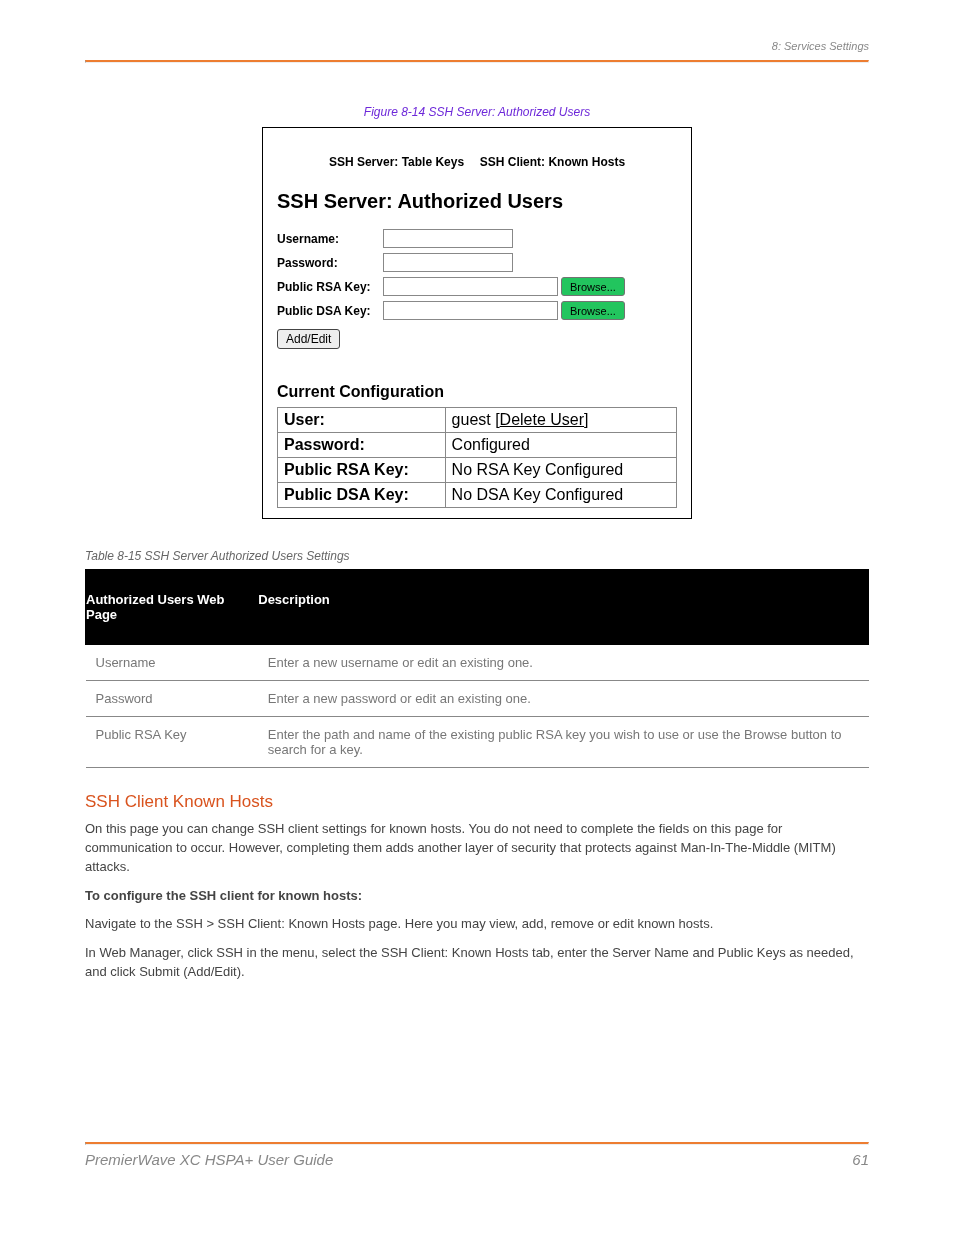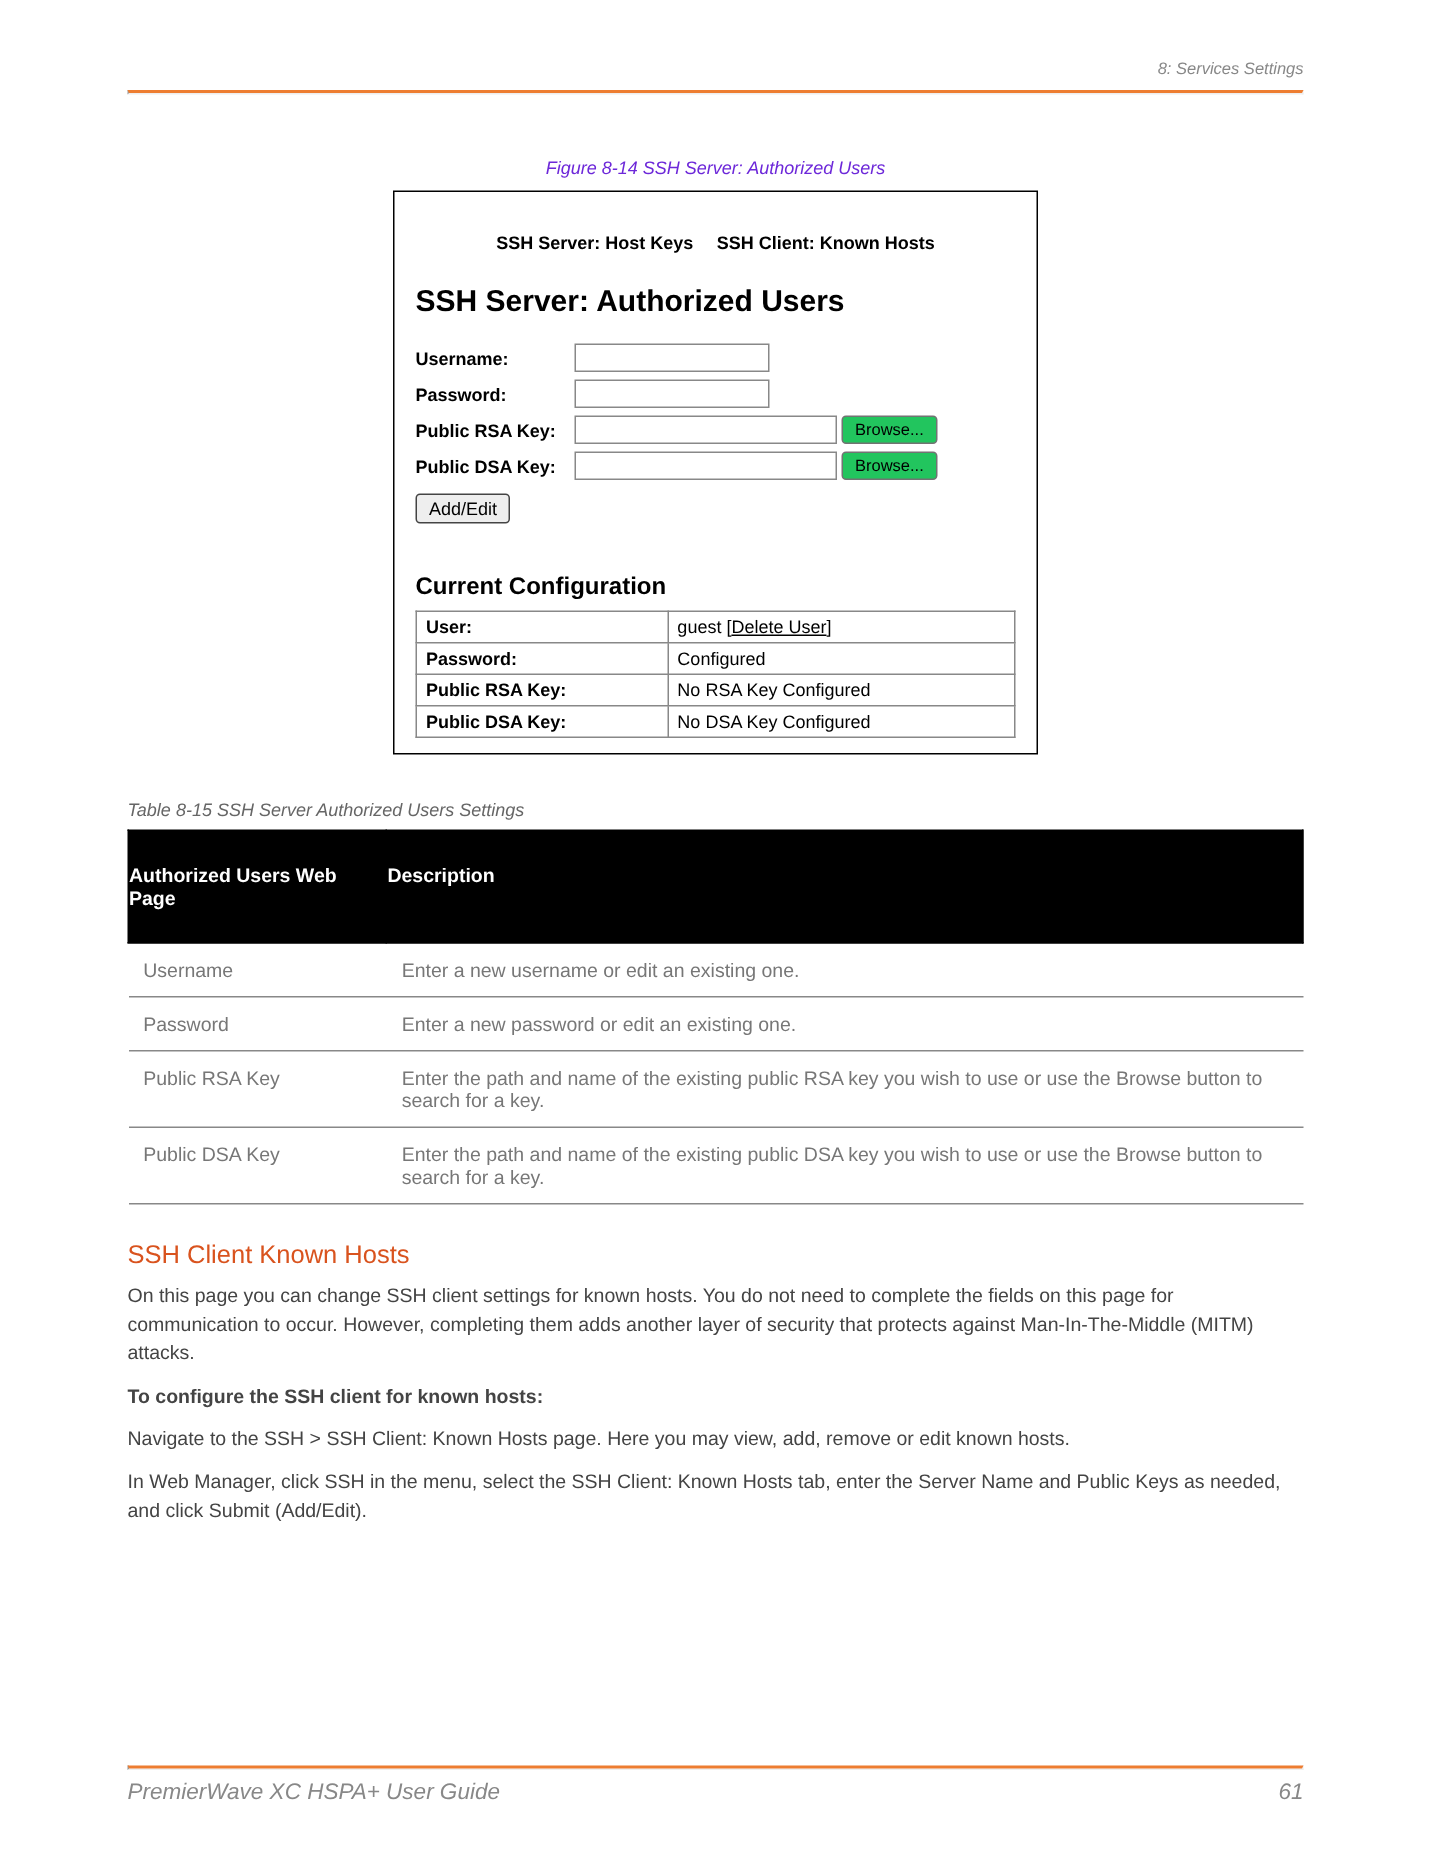--- a/index.html
+++ b/index.html
@@ -14,21 +14,21 @@
   .tab { display: inline-block; font-size: 12px; color: #000; font-weight: bold; padding: 1px 6px; }
   .tab.active-tab { color: #d9531e; border: 1px solid #999; border-bottom: none; background: #fff; }
   .ui-heading { font-size: 20px; font-weight: bold; margin: 6px 0 16px 0; }
   .form-row { display: flex; align-items: center; margin: 5px 0; font-size: 12px; }
   .form-label { width: 106px; font-weight: bold; }
   .text-input { border: 1px solid #888; height: 19px; width: 130px; }
   .file-input { border: 1px solid #888; height: 19px; width: 175px; }
   .browse-btn { border: 1px solid #737373; background: #22c55e; font-size: 11px; height: 19px; padding: 0 8px; margin-left: 3px; border-radius: 3px; }
   .submit-btn { border: 1px solid #444; background: #eee; font-size: 12px; padding: 2px 8px; border-radius: 3px; margin-top: 4px; }
   .cfg-heading { font-size: 16px; font-weight: bold; margin: 34px 0 6px 0; }
-  .cfg-table { width: 100%; border-collapse: collapse; font-size: 12px; }
+  .cfg-table { width: 100%; border-collapse: collapse; font-size: 16px; }
   .cfg-table td { border: 1px solid #888; padding: 3px 6px; }
   .cfg-table td.k { font-weight: bold; width: 42%; }
   .cfg-link { text-decoration: underline; cursor: pointer; }
   .settings-caption { font-style: italic; color: #666; margin: 10px 0 6px 0; font-size: 12px; }
   .settings-table { width: 100%; border-collapse: collapse; }
   .settings-table th { background: #000; color: #fff; font-weight: bold; text-align: left; padding: 22px 0; border: 1px solid #000; vertical-align: top; }
   .settings-table td { border-top: 1px solid #888; border-bottom: 1px solid #888; padding: 10px 10px; vertical-align: top; color: #777; }
   .settings-table td.sk { width: 22%; }
   .sub-heading { color: #d9531e; font-size: 17px; margin: 24px 0 8px 0; font-weight: normal; }
   .para { color: #444; line-height: 1.45; margin-bottom: 10px; }
@@ -43,21 +43,21 @@
     <span></span>
     <span>8: Services Settings</span>
   </div>
   <hr class="header-line">
 
   <div class="figure-caption">Figure 8-14 SSH Server: Authorized Users</div>
 
   <div class="ui-figure">
     <div class="tabs">
       <div class="tab-row">
-        <span class="tab">SSH Server: Host Keys</span>
+        <span class="tab">SSH Server: Table Keys</span>
         <span class="tab">SSH Client: Known Hosts</span>
       </div>
     </div>
 
     <div class="ui-heading">SSH Server: Authorized Users</div>
 
     <div class="form-row">
       <span class="form-label">Username:</span>
       <input class="text-input" style="">
     </div>
@@ -119,24 +119,20 @@
         <td>Enter a new username or edit an existing one.</td>
       </tr>
       <tr>
         <td class="sk">Password</td>
         <td>Enter a new password or edit an existing one.</td>
       </tr>
       <tr>
         <td class="sk">Public RSA Key</td>
         <td>Enter the path and name of the existing public RSA key you wish to use or use the Browse button to search for a key.</td>
       </tr>
-      <tr>
-        <td class="sk">Public DSA Key</td>
-        <td>Enter the path and name of the existing public DSA key you wish to use or use the Browse button to search for a key.</td>
-      </tr>
     </tbody>
   </table>
 
   <h3 class="sub-heading">SSH Client Known Hosts</h3>
   <p class="para">On this page you can change SSH client settings for known hosts. You do not need to complete the fields on this page for communication to occur. However, completing them adds another layer of security that protects against Man-In-The-Middle (MITM) attacks.</p>
   <p class="para" style="font-weight:bold;">To configure the SSH client for known hosts:</p>
   <p class="para">Navigate to the SSH &gt; SSH Client: Known Hosts page. Here you may view, add, remove or edit known hosts.</p>
   <p class="para">In Web Manager, click SSH in the menu, select the SSH Client: Known Hosts tab, enter the Server Name and Public Keys as needed, and click Submit (Add/Edit).</p>
 
   <div class="footer">

